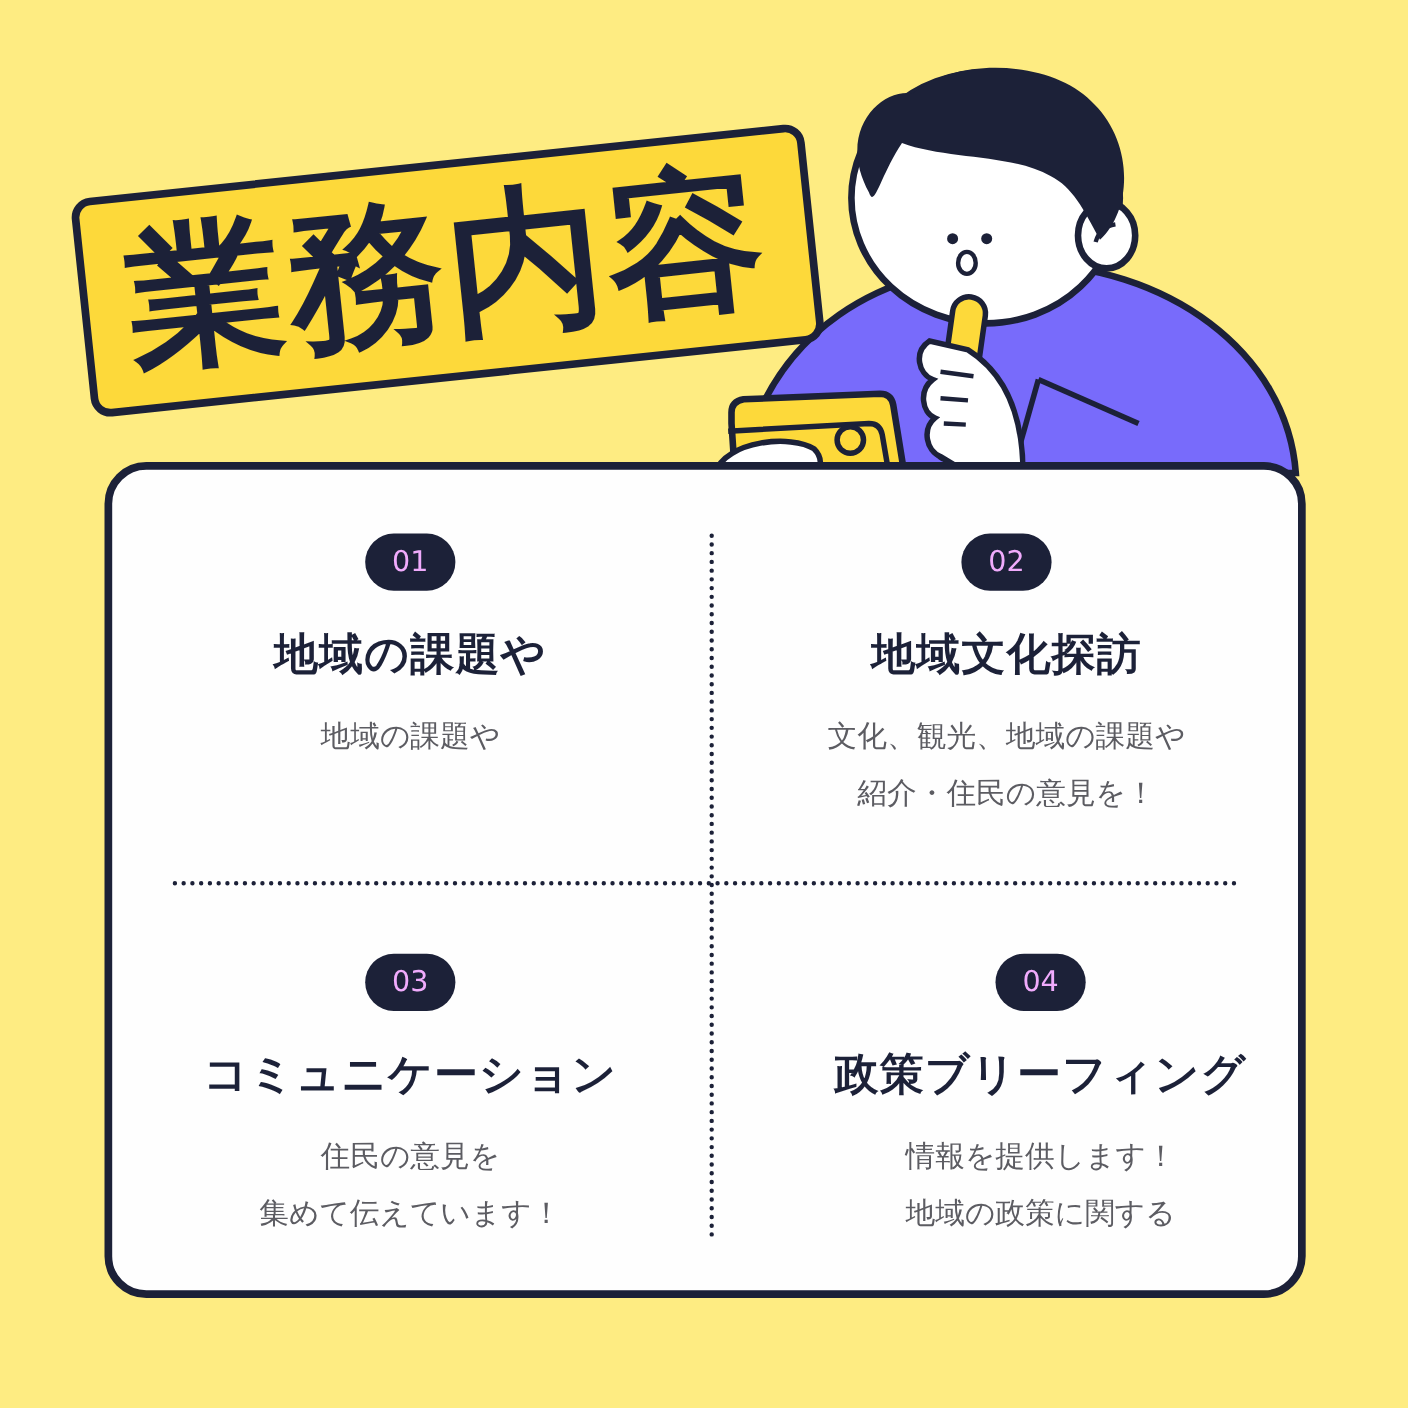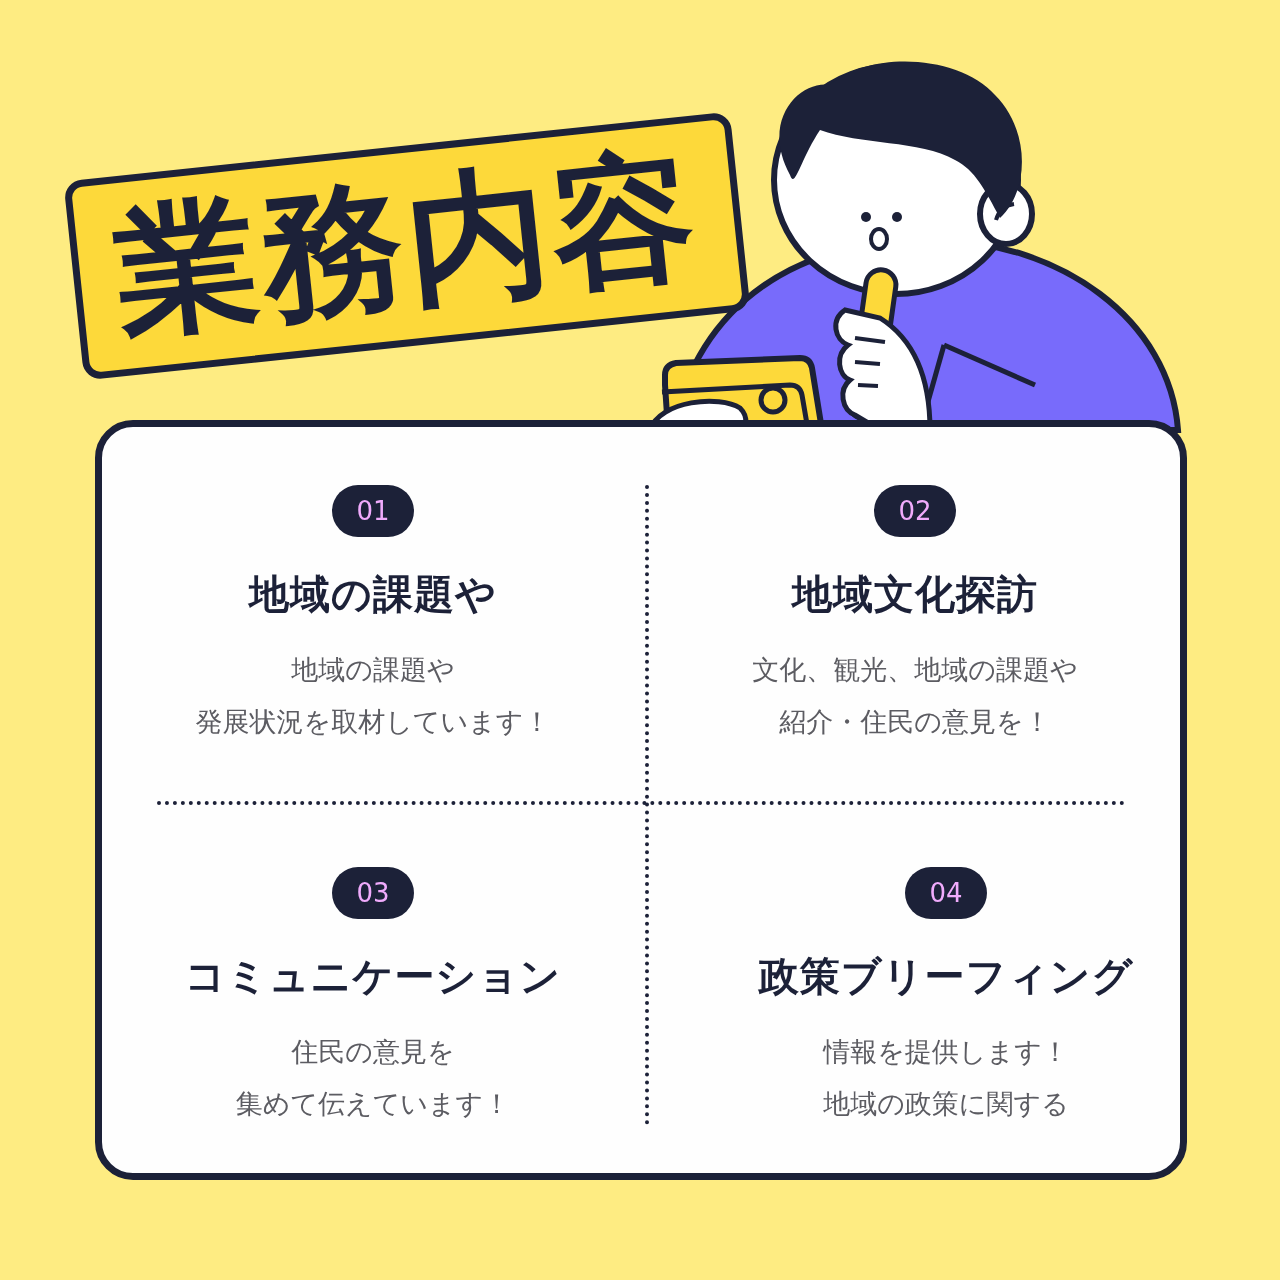--- a/index.html
+++ b/index.html
@@ -55,21 +55,20 @@
 
 <div class="card">
   <div class="vdiv"></div>
   <div class="hdiv"></div>
 
   <div class="cell" style="left:31px;top:58px;">
     <div class="badge">01</div>
     <div class="heading">地域の課題や</div>
     <div class="desc">
       <div>地域の課題や</div>
-      <div>発展状況を取材しています！</div>
     </div>
   </div>
 
   <div class="cell" style="left:573px;top:58px;">
     <div class="badge">02</div>
     <div class="heading">地域文化探訪</div>
     <div class="desc">
       <div>文化、観光、地域の課題や</div>
       <div>紹介・住民の意見を！</div>
     </div>

